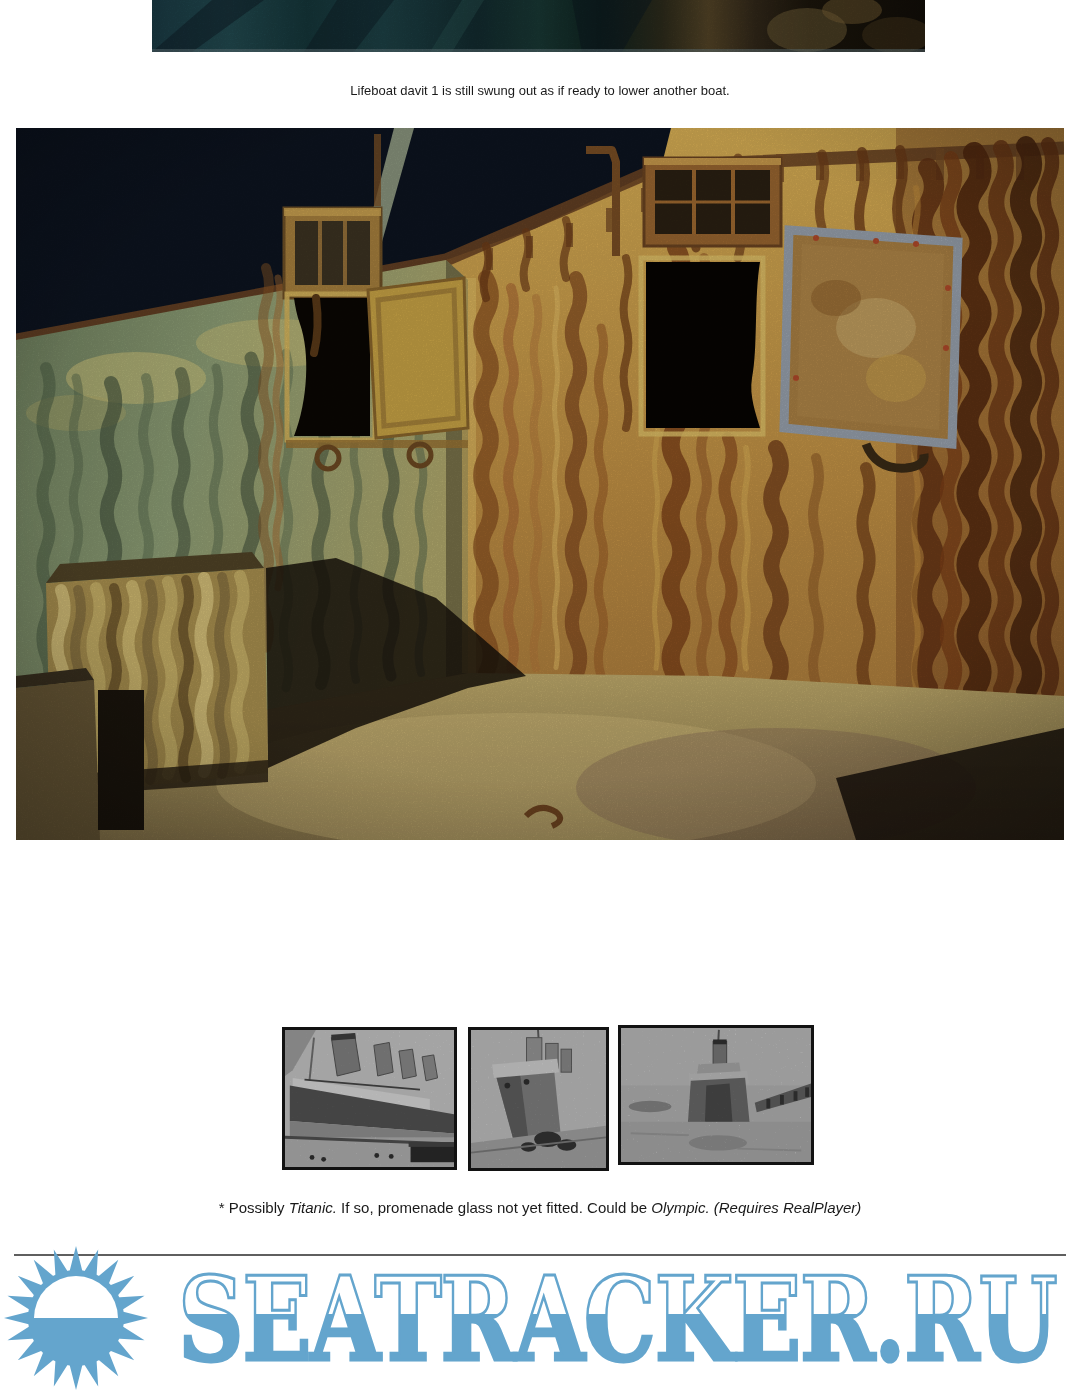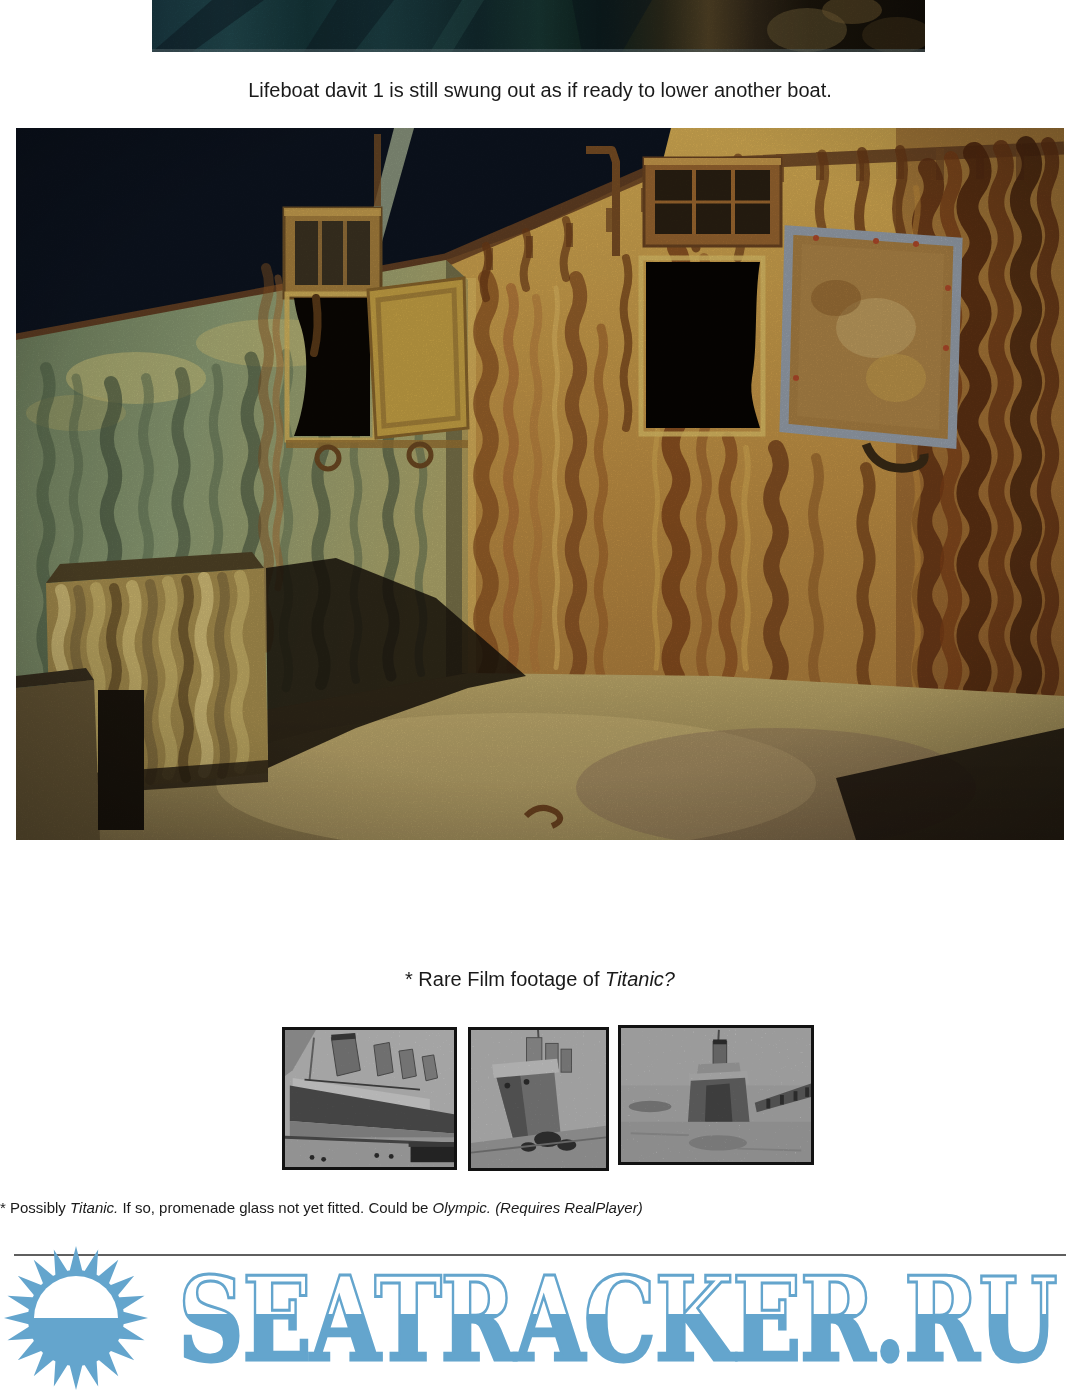--- a/index.html
+++ b/index.html
@@ -1,20 +1,20 @@
 <!DOCTYPE html>
 <html><head>
 <meta charset="utf-8">
 <style>
   html,body{margin:0;padding:0;background:#fff;}
   .page{position:relative;width:1080px;height:1397px;background:#fff;overflow:hidden;
         font-family:"Liberation Sans",sans-serif;color:#111;}
   .abs{position:absolute;}
-  .caption{width:1080px;text-align:center;font-size:20px;line-height:23px;color:#1a1a1a;}
-  .note{width:1080px;text-align:left;font-size:15px;line-height:19px;color:#1a1a1a;}
+  .caption{width:1080px;text-align:center;font-size:13px;line-height:23px;color:#1a1a1a;}
+  .note{width:1080px;text-align:center;font-size:15px;line-height:19px;color:#1a1a1a;}
   .it{font-style:italic;}
   .photo-frame{overflow:hidden;}
   .photo-frame svg{display:block;width:100%;height:100%;}
   .thumb{box-sizing:border-box;border:3px solid #121212;background:#ccc;overflow:hidden;}
   .thumb svg{display:block;width:100%;height:100%;}
   .rule{background:#5f5f5f;height:2px;}
   .footer-svg{pointer-events:none;}
 </style>
 </head>
 <body>
@@ -252,23 +252,20 @@
         <rect x="82" y="562" width="46" height="140" fill="#1b150d"></rect>
       </g>
       <polygon points="820,650 1048,600 1048,712 840,712" fill="#17100a" opacity="0.85"></polygon>
 
       <rect width="1048" height="712" filter="url(#grain)" opacity="0.16"></rect>
       <rect width="1048" height="712" fill="url(#vig)"></rect>
     </svg>
   </div>
 
 
-  <div class="abs caption" style="left:0;top:968px">
-    <span>* Rare Film footage of </span><span class="it">Titanic?</span>
-  </div>
 
   <div class="abs thumb" style="left:282px;top:1027px;width:175px;height:143px" aria-label="ship-in-drydock-side-view">
     <svg viewBox="0 0 175 143" preserveAspectRatio="none">
       <rect width="175" height="143" fill="#d4d4d4"></rect>
       <polygon points="0,0 32,0 8,42 0,48" fill="#9a9a9a" opacity="0.7"></polygon>
       <line x1="30" y1="8" x2="25" y2="56" stroke="#777" stroke-width="2"></line>
       <polygon points="48,8 72,4 78,42 54,48" fill="#8a8a8a" stroke="#555" stroke-width="1"></polygon>
       <rect x="48" y="4" width="25" height="6" fill="#444" transform="rotate(-4 60 7)"></rect>
       <polygon points="92,16 108,13 112,44 96,48" fill="#909090" stroke="#5a5a5a" stroke-width="1"></polygon>
       <polygon points="118,22 132,20 136,48 122,51" fill="#949494" stroke="#5a5a5a" stroke-width="1"></polygon>

